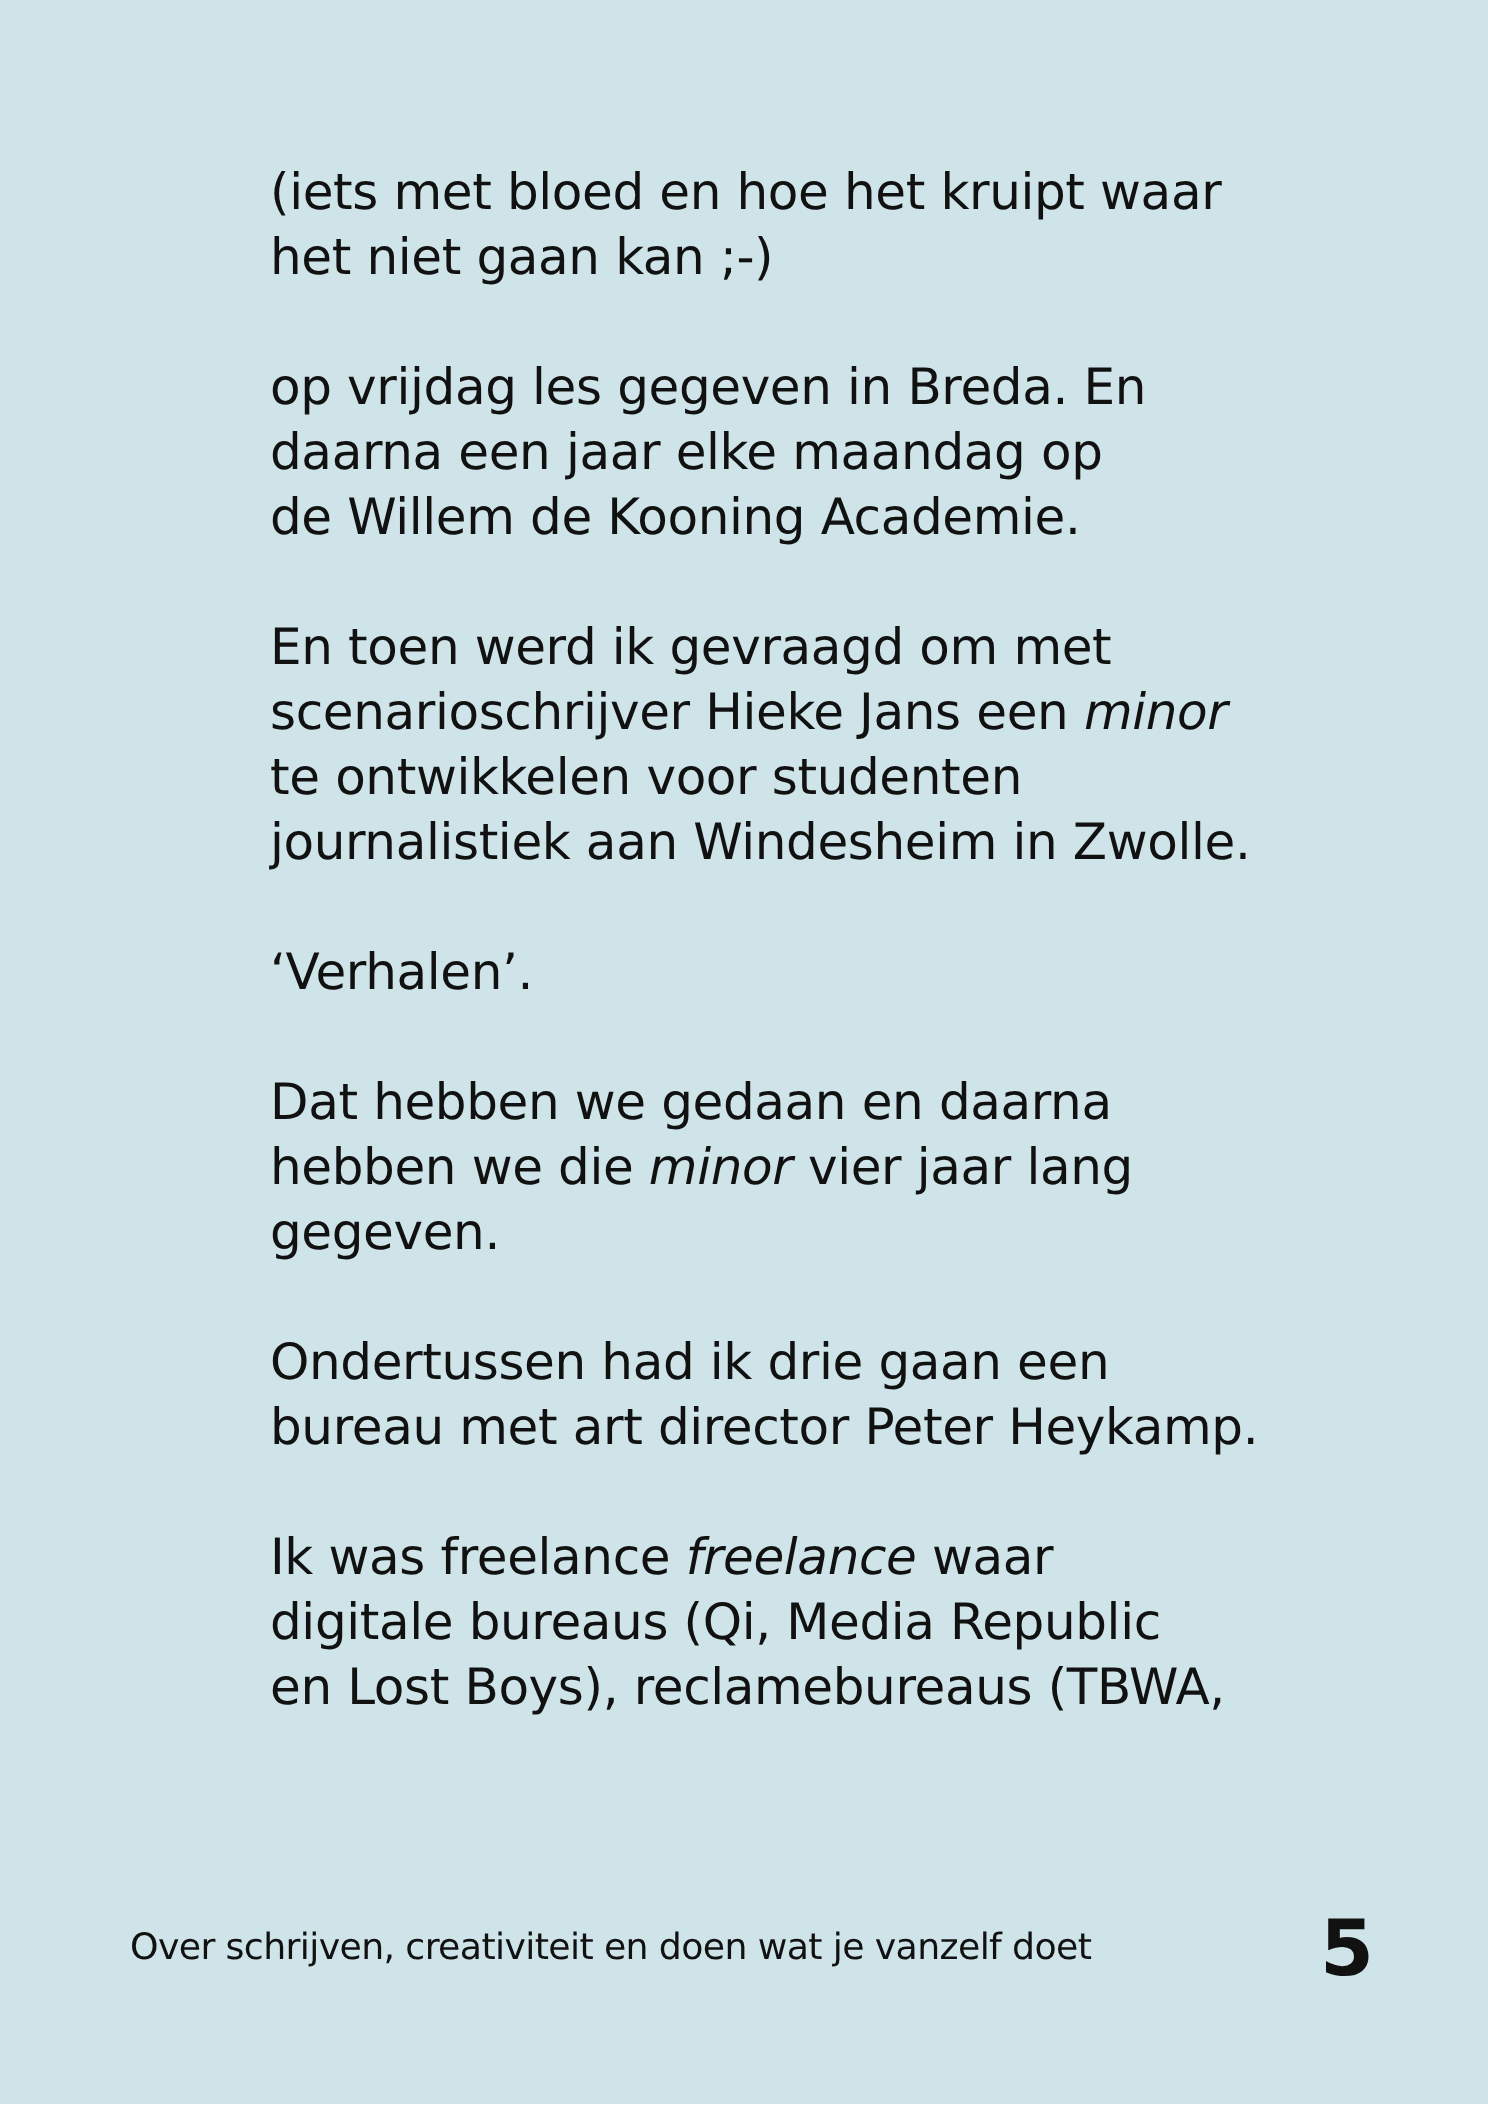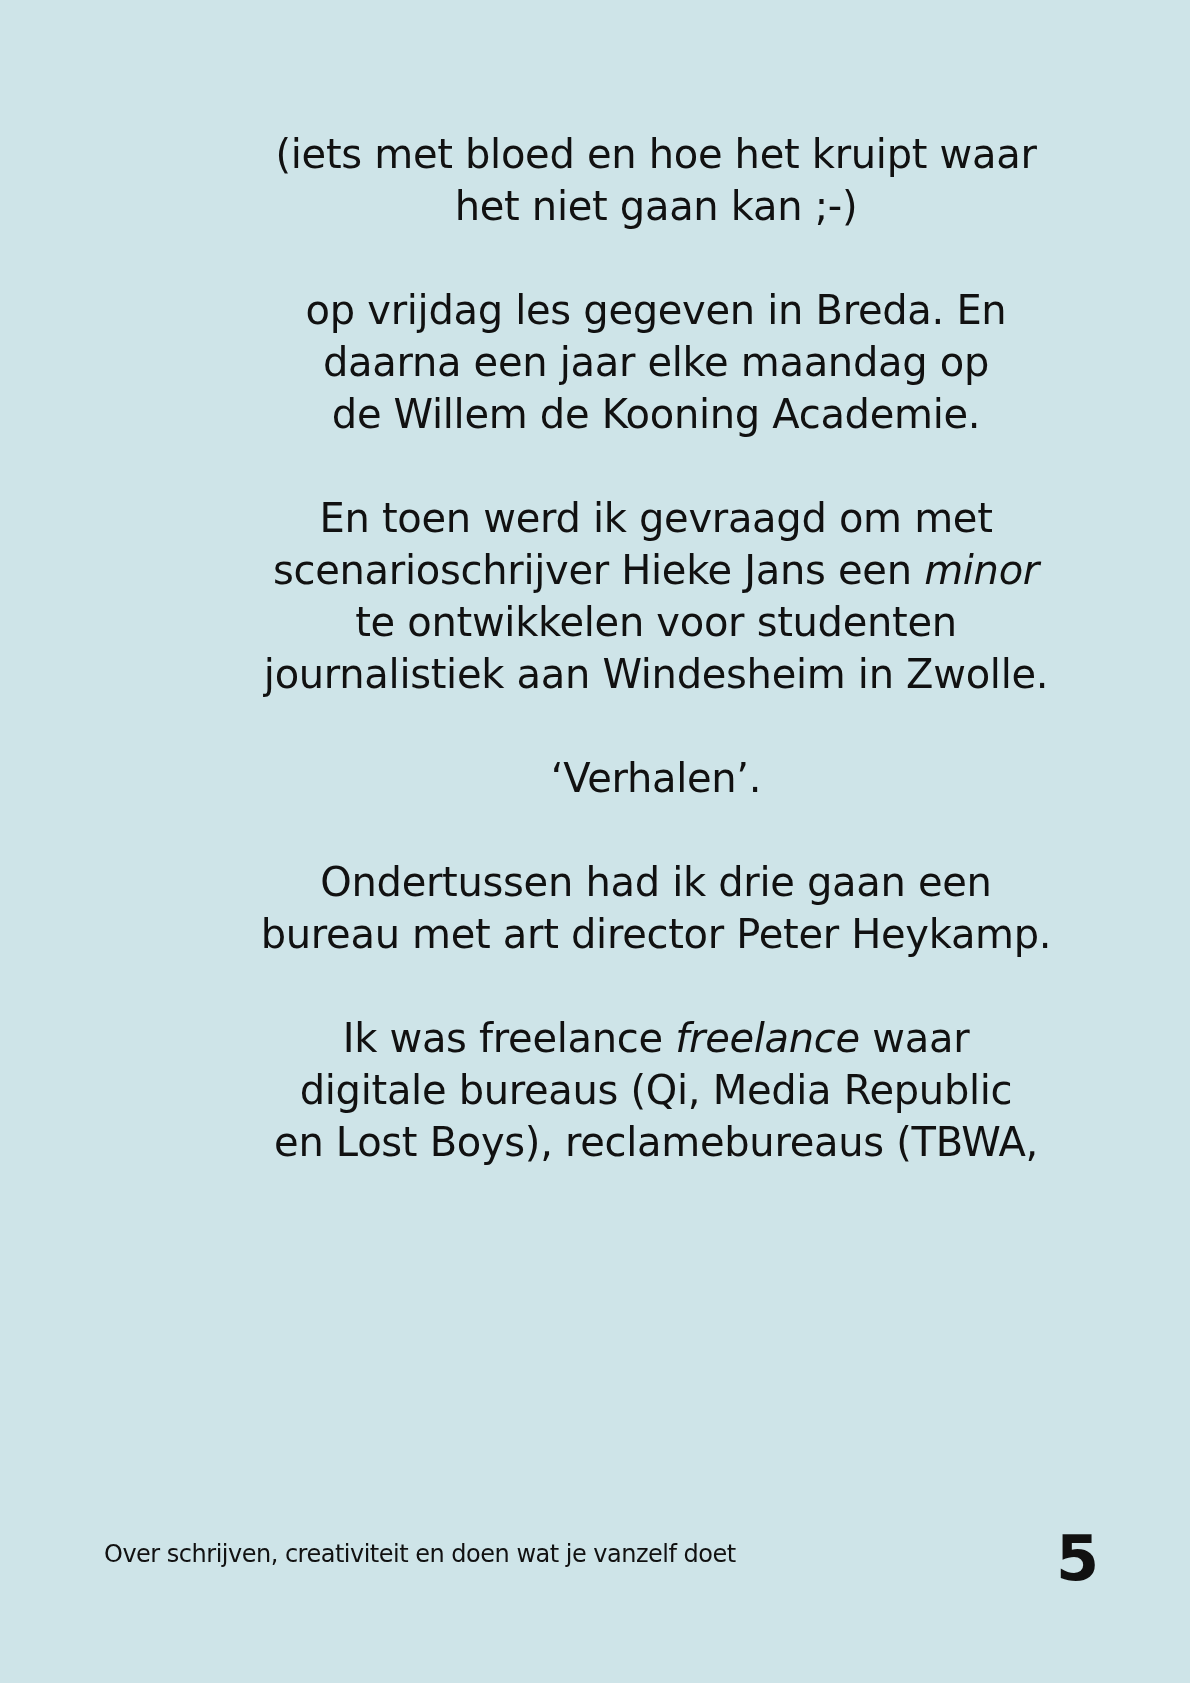--- a/index.html
+++ b/index.html
@@ -15,30 +15,30 @@
     position: absolute;
     left: 216px; top: 128px;
     width: 880px;
   }
   .para {
     font-size: 40px;
     line-height: 52px;
     margin: 0 0 52px 0;
     letter-spacing: -0.3px;
   }
-  .para .line { display: block; white-space: nowrap; text-align: center; }
+  .para .line { display: block; white-space: nowrap; }
   .footer {
     position: absolute;
     left: 104px; top: 1528px;
     width: 1000px;
     height: 60px;
   }
   .footer-title {
     position: absolute; left: 0; top: 12px;
-    font-size: 24px; letter-spacing: -0.5px;
+    font-size: 29px; letter-spacing: -0.5px;
     white-space: nowrap;
     text-align: right;
   }
   .page-num {
     position: absolute; left: 952px; top: -6px;
     font-size: 62px; font-weight: bold;
   }
 </style>
 </head>
 <body>
@@ -56,20 +56,25 @@
     <p class="para">
       <span class="line"><span>En toen werd ik gevraagd om met</span></span>
       <span class="line"><span>scenarioschrijver Hieke Jans een </span><em>minor</em></span>
       <span class="line"><span>te ontwikkelen voor studenten</span></span>
       <span class="line"><span>journalistiek aan Windesheim in Zwolle.</span></span>
     </p>
     <p class="para">
       <span class="line"><span>‘Verhalen’.</span></span>
     </p>
     <p class="para">
+      <span class="line"><span>Dat hebben we gedaan en daarna</span></span>
+      <span class="line"><span>hebben we die </span><em>minor</em><span> vier jaar lang</span></span>
+      <span class="line"><span>gegeven.</span></span>
+    </p>
+    <p class="para">
       <span class="line"><span>Ondertussen had ik drie gaan een</span></span>
       <span class="line"><span>bureau met art director Peter Heykamp.</span></span>
     </p>
     <p class="para">
       <span class="line"><span>Ik was freelance </span><em>freelance</em><span> waar</span></span>
       <span class="line"><span>digitale bureaus (Qi, Media Republic</span></span>
       <span class="line"><span>en Lost Boys), reclamebureaus (TBWA,</span></span>
     </p>
   </div>
 

